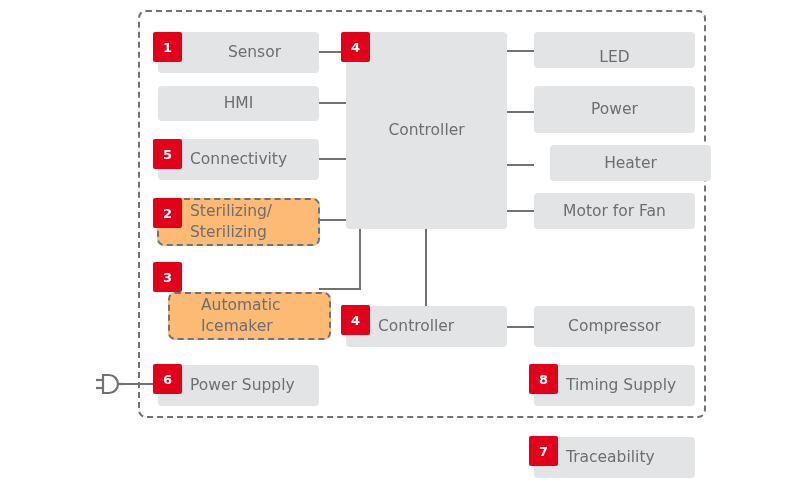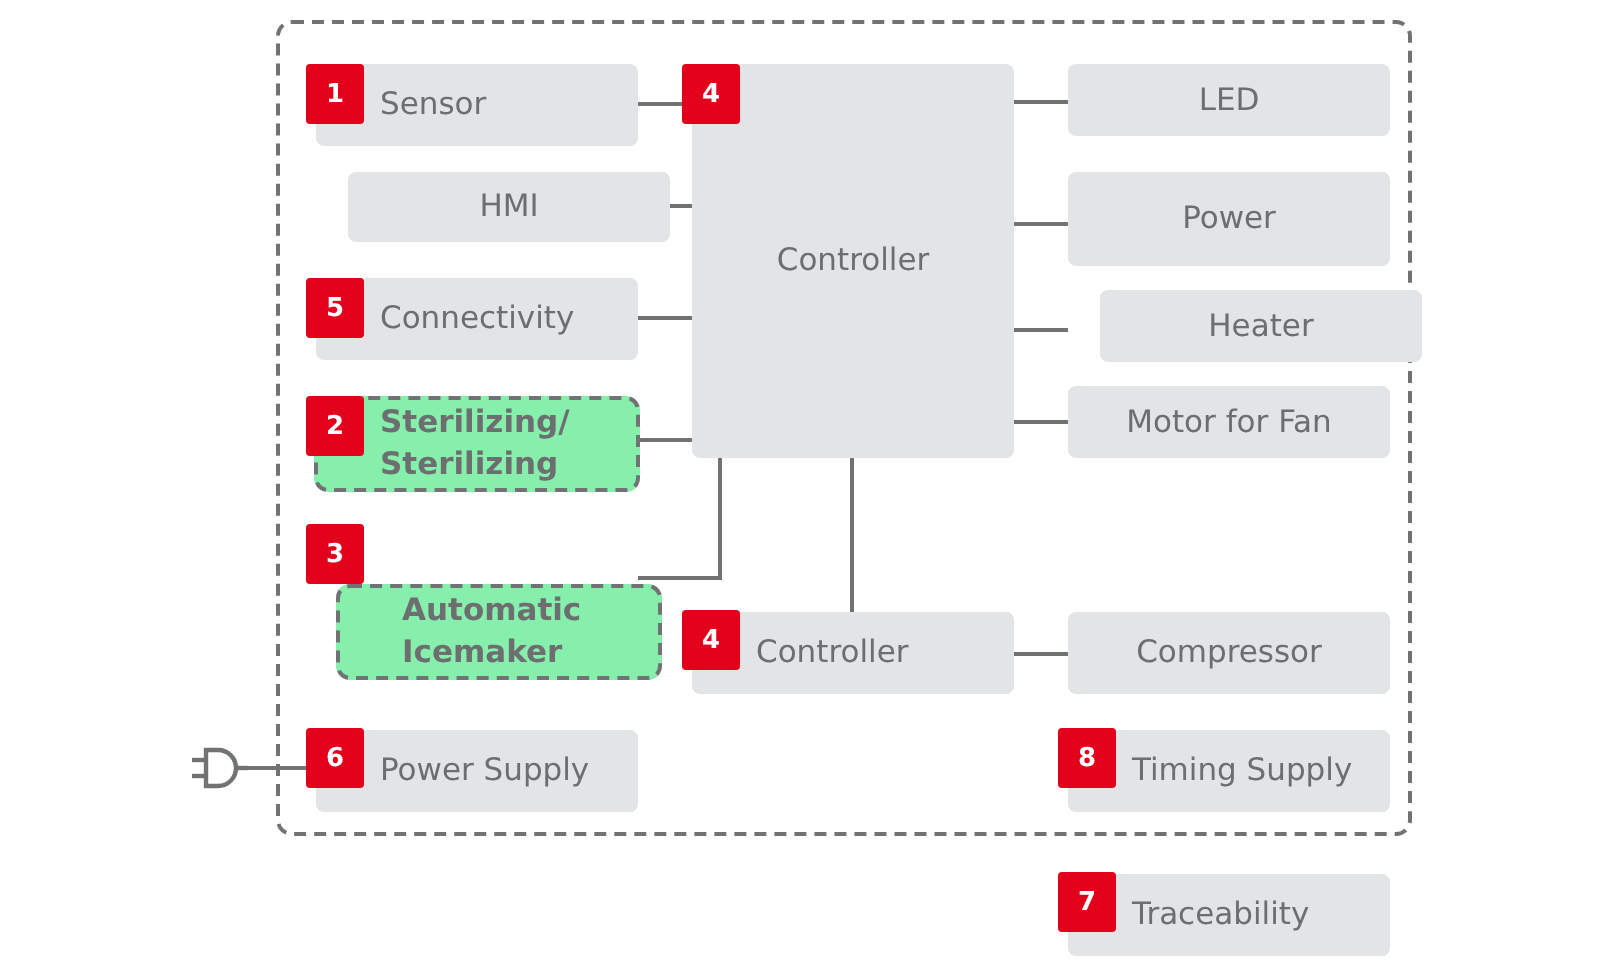--- a/index.html
+++ b/index.html
@@ -4,21 +4,21 @@
 <style>
   html, body { margin: 0; padding: 0; background: #ffffff; }
   body { width: 800px; height: 489px; position: relative; overflow: hidden;
          font-family: "DejaVu Sans", "Liberation Sans", sans-serif; }
   .frame { position: absolute; left: 138px; top: 10px; width: 568px; height: 408px;
            border: 2px dashed #707274; border-radius: 8px; box-sizing: border-box; }
   .box { position: absolute; background: #e3e4e6; border-radius: 4px;
          color: #6c6e70; font-size: 15.5px; display: flex; align-items: center;
          justify-content: center; text-align: center; line-height: 21px; box-sizing: border-box; }
   .box.left { justify-content: flex-start; padding-left: 32px; text-align: left; }
-  .box.dashed { background: #86efac; border: 2px dashed #707274; border-radius: 7px; font-weight: bold; }
+  .box.dashed { background: #fdba74; border: 2px dashed #707274; border-radius: 7px; }
   .badge { position: absolute; width: 29px; height: 30px; background: #e2001a;
            color: #ffffff; font-size: 13px; font-weight: bold; display: flex;
            align-items: center; justify-content: center; border-radius: 2px; }
   .line { position: absolute; background: #707274; }
   .h { height: 2px; }
   .v { width: 2px; }
   .plug { position: absolute; left: 94px; top: 372px; width: 30px; height: 26px; }
 </style>
 </head>
 <body>
@@ -32,26 +32,26 @@
 <div class="line h" style="left:319px;top:288px;width:42px;"></div>
 <div class="line v" style="left:359px;top:229px;height:61px;"></div>
 <div class="line v" style="left:425px;top:229px;height:77px;"></div>
 <div class="line h" style="left:507px;top:50px;width:27px;"></div>
 <div class="line h" style="left:507px;top:111px;width:27px;"></div>
 <div class="line h" style="left:507px;top:164px;width:27px;"></div>
 <div class="line h" style="left:507px;top:210px;width:27px;"></div>
 <div class="line h" style="left:507px;top:326px;width:27px;"></div>
 <div class="line h" style="left:118px;top:383px;width:36px;"></div>
 
-<div class="box left" style="left:158px;top:32px;width:161px;height:41px;">
+<div class="box left" style="left:158px;top:32px;width:161px;height:41px;justify-content:center;">
   <span>Sensor</span>
 </div>
 <div class="badge" style="left:153px;top:32px;">1</div>
 
-<div class="box" style="left:174px;top:86px;width:161px;height:35px;">
+<div class="box" style="left:158px;top:86px;width:161px;height:35px;">
   <span>HMI</span>
 </div>
 
 <div class="box left" style="left:158px;top:139px;width:161px;height:41px;">
   <span>Connectivity</span>
 </div>
 <div class="badge" style="left:153px;top:139px;">5</div>
 
 <div class="box left dashed" style="left:157px;top:198px;width:163px;height:48px;padding-left:31px;">
   <span><span>Sterilizing/</span><br><span>Sterilizing</span></span>
@@ -61,21 +61,21 @@
 <div class="box left dashed" style="left:168px;top:263px;width:163px;height:48px;padding-left:31px;margin-top:29px;">
   <span><span>Automatic</span><br><span>Icemaker</span></span>
 </div>
 <div class="badge" style="left:153px;top:262px;">3</div>
 
 <div class="box" style="left:346px;top:32px;width:161px;height:197px;">
   <span>Controller</span>
 </div>
 <div class="badge" style="left:341px;top:32px;">4</div>
 
-<div class="box" style="left:534px;top:32px;width:161px;height:36px;">
+<div class="box" style="left:534px;top:32px;width:161px;height:36px;align-items:flex-end;">
   <span>LED</span>
 </div>
 <div class="box" style="left:534px;top:86px;width:161px;height:47px;">
   <span><span>Power</span><br></span>
 </div>
 <div class="box" style="left:534px;top:145px;width:161px;height:36px;margin-left:16px;">
   <span>Heater</span>
 </div>
 <div class="box" style="left:534px;top:193px;width:161px;height:36px;">
   <span>Motor for Fan</span>

